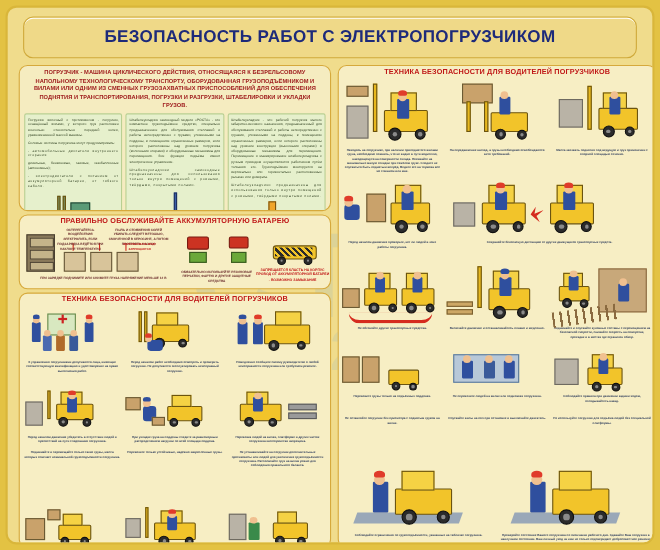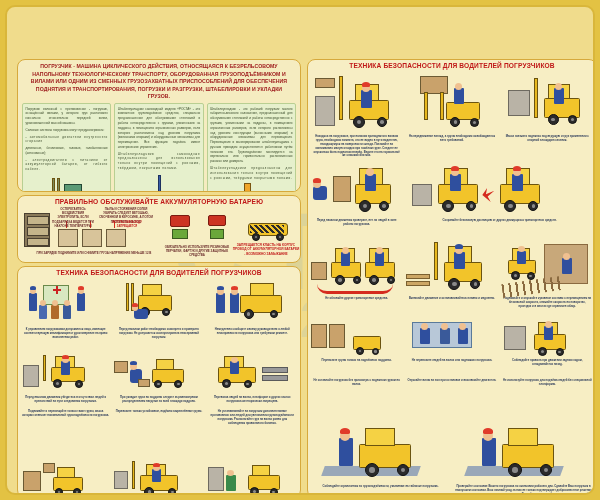--- a/index.html
+++ b/index.html
@@ -116,20 +116,23 @@
 </style>
 </head>
 <body>
 
 <div class="poster">
   <div class="inner">
 
     <div class="wm">СТД</div>
     <div class="wm2">1725</div>
 
+    <div class="title-bar">
+      <h1>БЕЗОПАСНОСТЬ РАБОТ С ЭЛЕКТРОПОГРУЗЧИКОМ</h1>
+    </div>
 
     <div class="panel" id="p-def">
       <div class="panel-head">ПОГРУЗЧИК - МАШИНА ЦИКЛИЧЕСКОГО ДЕЙСТВИЯ, ОТНОСЯЩАЯСЯ К БЕЗРЕЛЬСОВОМУ НАПОЛЬНОМУ ТЕХНОЛОГИЧЕСКОМУ ТРАНСПОРТУ, ОБОРУДОВАННАЯ ГРУЗОПОДЪЁМНИКОМ И ВИЛАМИ ИЛИ ОДНИМ ИЗ СМЕННЫХ ГРУЗОЗАХВАТНЫХ ПРИСПОСОБЛЕНИЙ ДЛЯ ОБЕСПЕЧЕНИЯ ПОДНЯТИЯ И ТРАНСПОРТИРОВАНИЯ, ПОГРУЗКИ И РАЗГРУЗКИ, ШТАБЕЛИРОВКИ И УКЛАДКИ ГРУЗОВ.</div>
       <div class="def-cols">
 
         <div class="def-col">
           <p>Погрузчик вилочный с противовесом - погрузчик, оснащённый вилами, у которого груз расположен консольно относительно передней колеи, уравновешенной массой машины.</p>
           <p>Силовые системы погрузчика могут предусматривать:</p>
           <p class="spaced">- автомобильные двигатели внутреннего сгорания</p>
           <p>дизельные, бензиновые, газовые, газобаллонные (автономные);</p>

